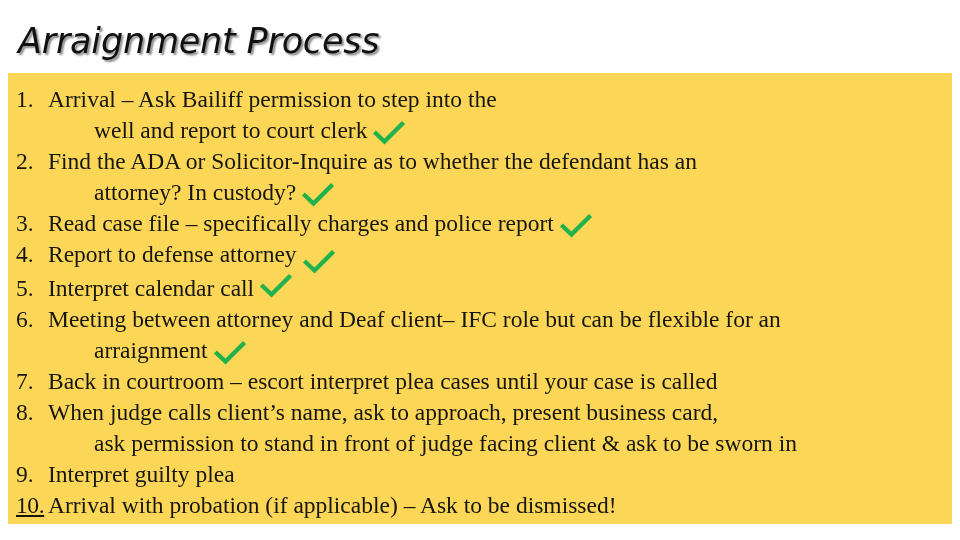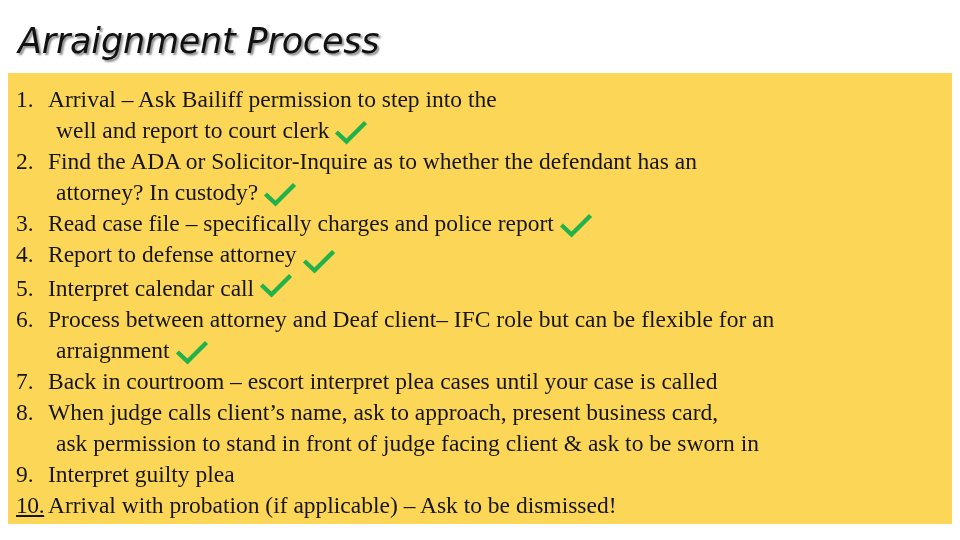--- a/index.html
+++ b/index.html
@@ -73,21 +73,21 @@
     line-height:31px;
     color:#17150f;
   }
 
   
   li.step.tight > .num { width:30px; letter-spacing:-0.4px;text-decoration:underline; }
 
   .step-text { display:block; }
 
   
-  .cont { display:block; padding-left:8px; }
+  .cont { display:block; padding-left:8px;margin-left:38px; }
 
   
   .check {
     display:inline-block;
     width:30px;
     height:22px;
     vertical-align:-4px;
     margin-left:7px;
   }
   .check svg { display:block; width:100%; height:100%; overflow:visible; }
@@ -132,21 +132,21 @@
               </svg></span></span>
         </li>
         <li class="step">
           <span class="num">5.</span>
           <span class="step-text"><span>Interpret calendar call</span><span class="check high"><svg viewBox="0 0 30 22" xmlns="http://www.w3.org/2000/svg">
                 <path d="M2 11.5 L10.5 19.5 L28 2" fill="none" stroke="#22B24C" stroke-width="4.4" stroke-linecap="square" stroke-linejoin="miter"></path>
               </svg></span></span>
         </li>
         <li class="step">
           <span class="num">6.</span>
-          <span class="step-text"><span>Process between attorney and Deaf client– IFC role but can be flexible for an</span></span>
+          <span class="step-text"><span>Meeting between attorney and Deaf client– IFC role but can be flexible for an</span></span>
           <span class="cont"><span>arraignment</span><span class="check mid"><svg viewBox="0 0 30 22" xmlns="http://www.w3.org/2000/svg">
                 <path d="M2 11.5 L10.5 19.5 L28 2" fill="none" stroke="#22B24C" stroke-width="4.4" stroke-linecap="square" stroke-linejoin="miter"></path>
               </svg></span></span>
         </li>
         <li class="step">
           <span class="num">7.</span>
           <span class="step-text"><span>Back in courtroom – escort interpret plea cases until your case is called</span></span>
         </li>
         <li class="step">
           <span class="num">8.</span>

